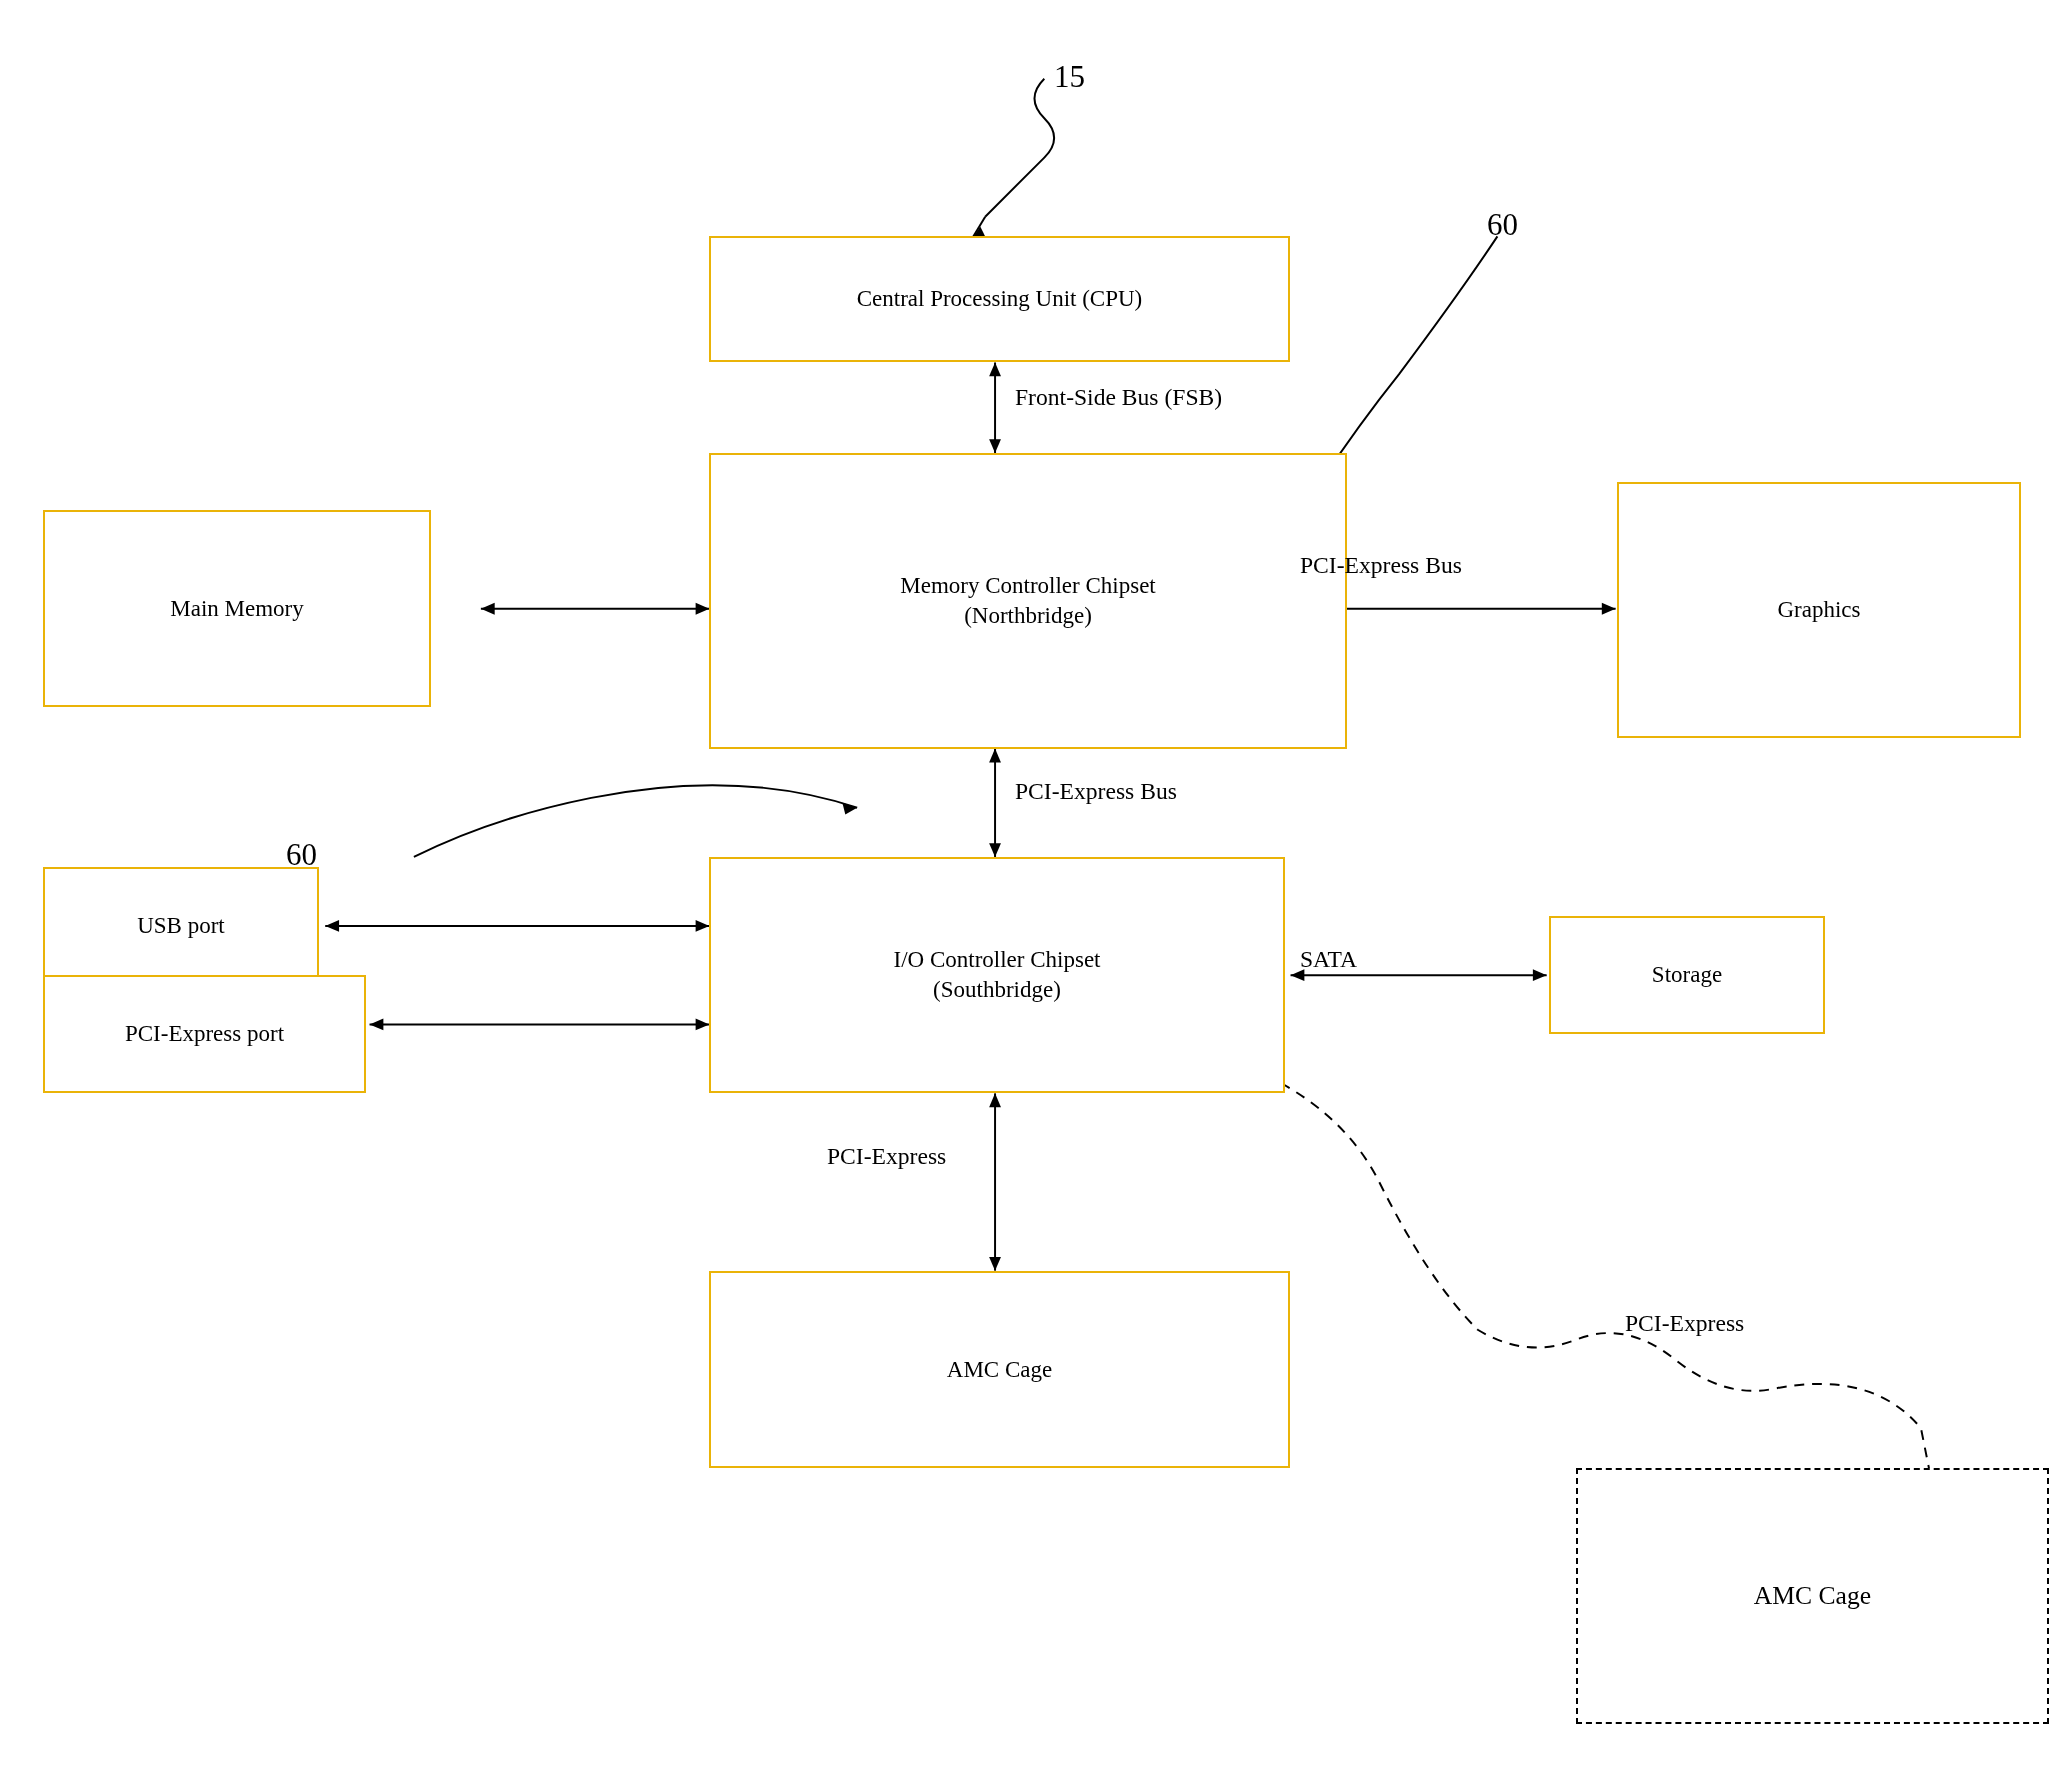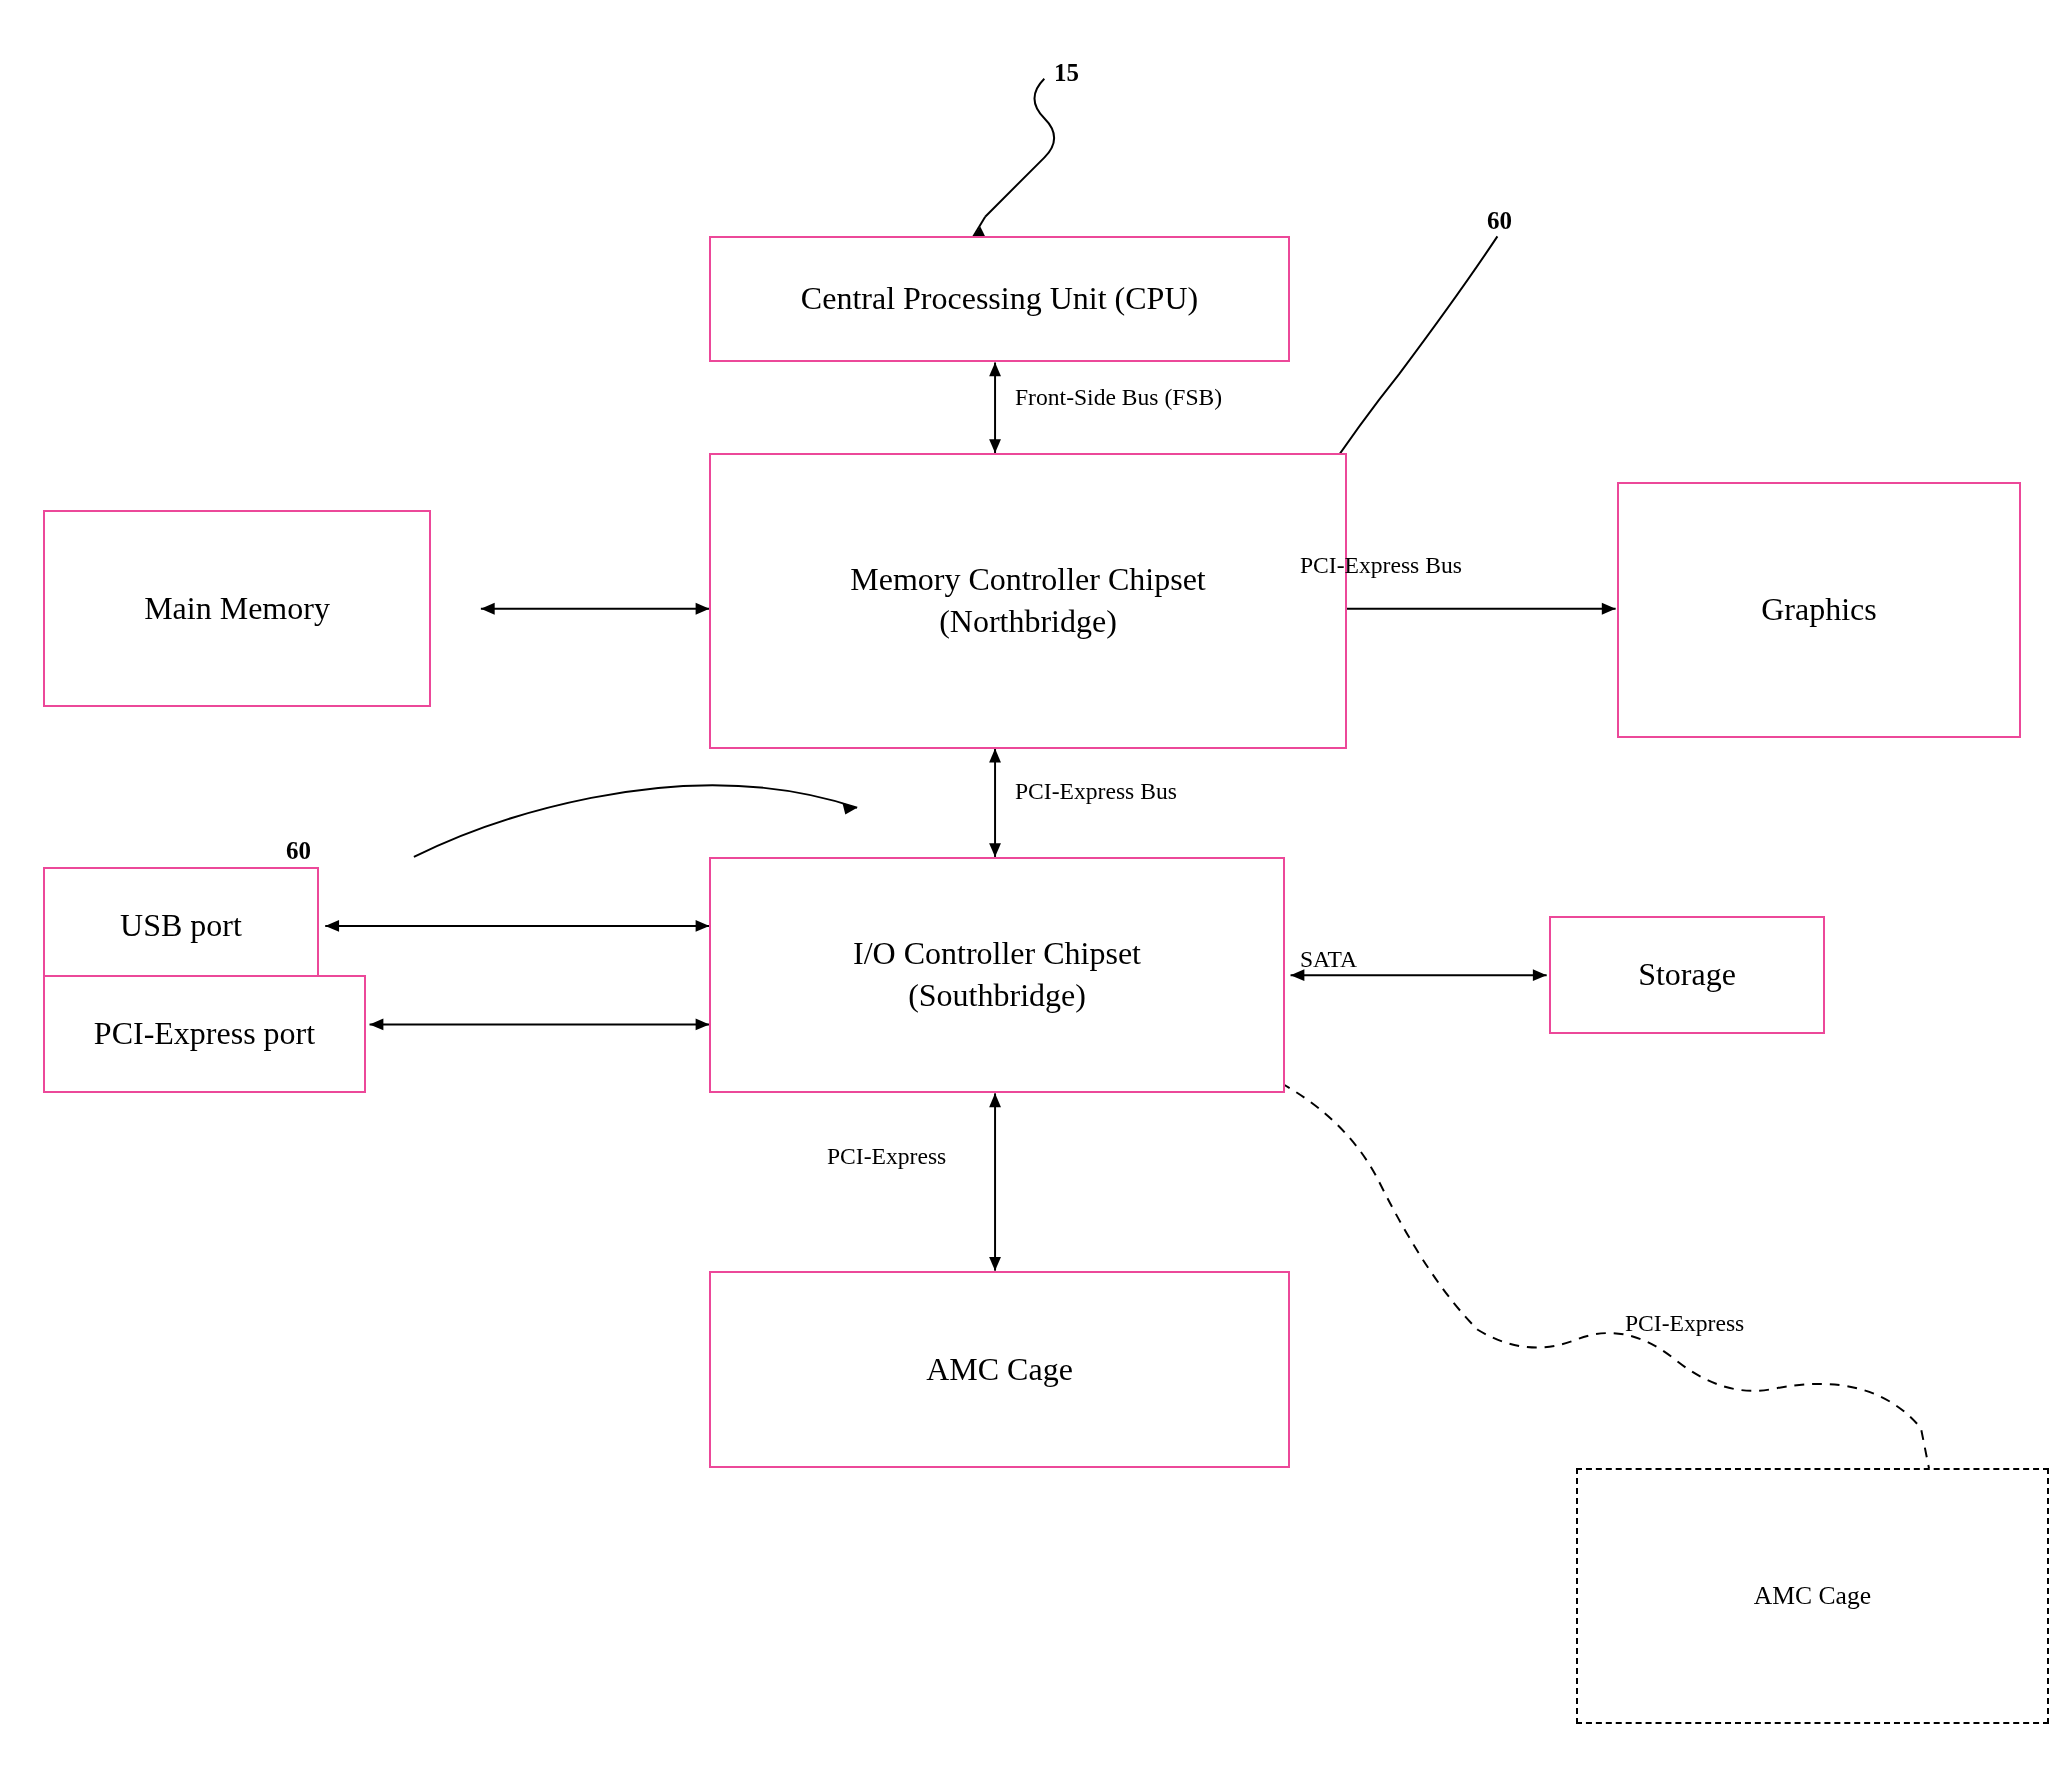--- a/index.html
+++ b/index.html
@@ -11,27 +11,27 @@
       position: relative;
       overflow: hidden;
     }
     .diagram-container {
       position: relative;
       width: 2063px;
       height: 1775px;
     }
     .box {
       position: absolute;
-      border: 2px solid #ec4899;
+      border: 2px solid #eab308;
       background: #fff;
       display: flex;
       align-items: center;
       justify-content: center;
       text-align: center;
-      font-size: 32px;
+      font-size: 23px;
       line-height: 1.3;
       padding: 12px;
     }
     .box-dashed {
       position: absolute;
       border: 2px dashed #000;
       background: #fff;
       display: flex;
       align-items: center;
       justify-content: center;
@@ -49,22 +49,21 @@
     svg.arrows {
       position: absolute;
       top: 0;
       left: 0;
       width: 2063px;
       height: 1775px;
       pointer-events: none;
     }
     .ref-number {
       position: absolute;
-      font-size: 25px;
-      font-weight: bold;
+      font-size: 31px;
     }
   </style>
 </head>
 <body>
 
 <div class="diagram-container">
 
   <svg class="arrows" viewBox="0 0 2094 1802" width="2063" height="1775">
 
     <path d="M 1060 80 Q 1040 100 1060 120 Q 1080 140 1060 160 L 1000 220" stroke="#000" stroke-width="2" fill="none"></path>

